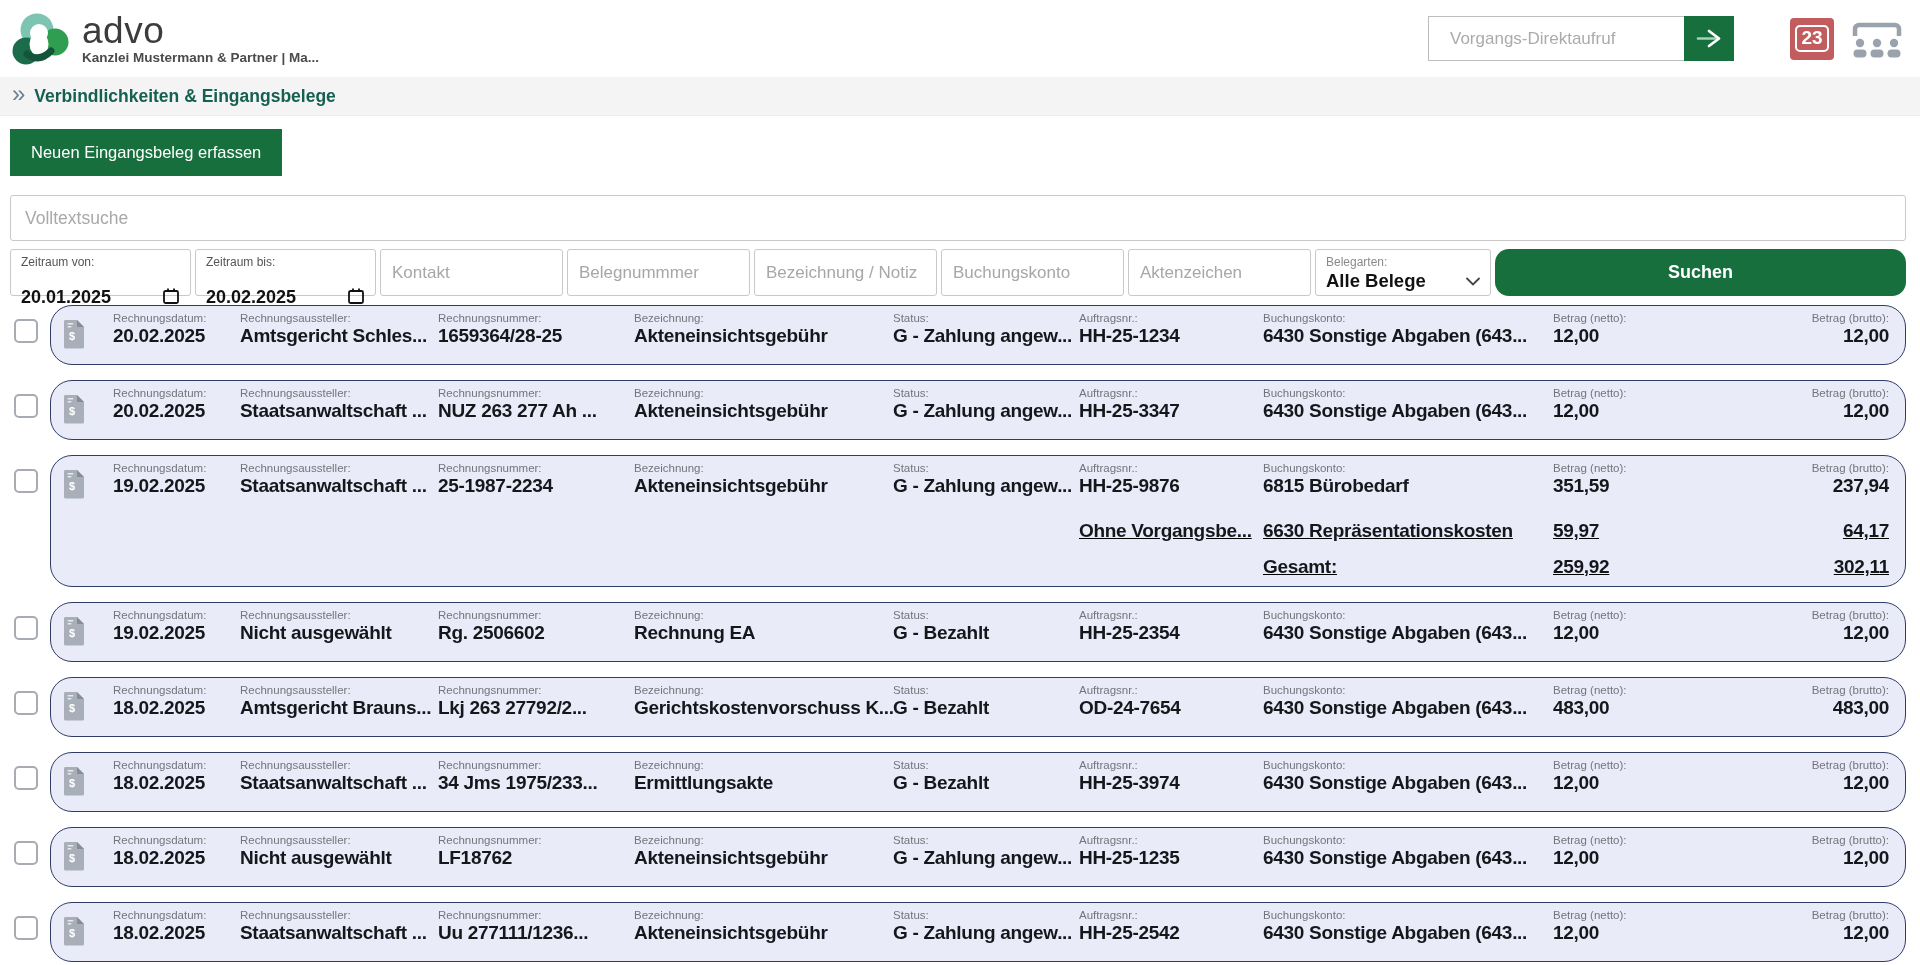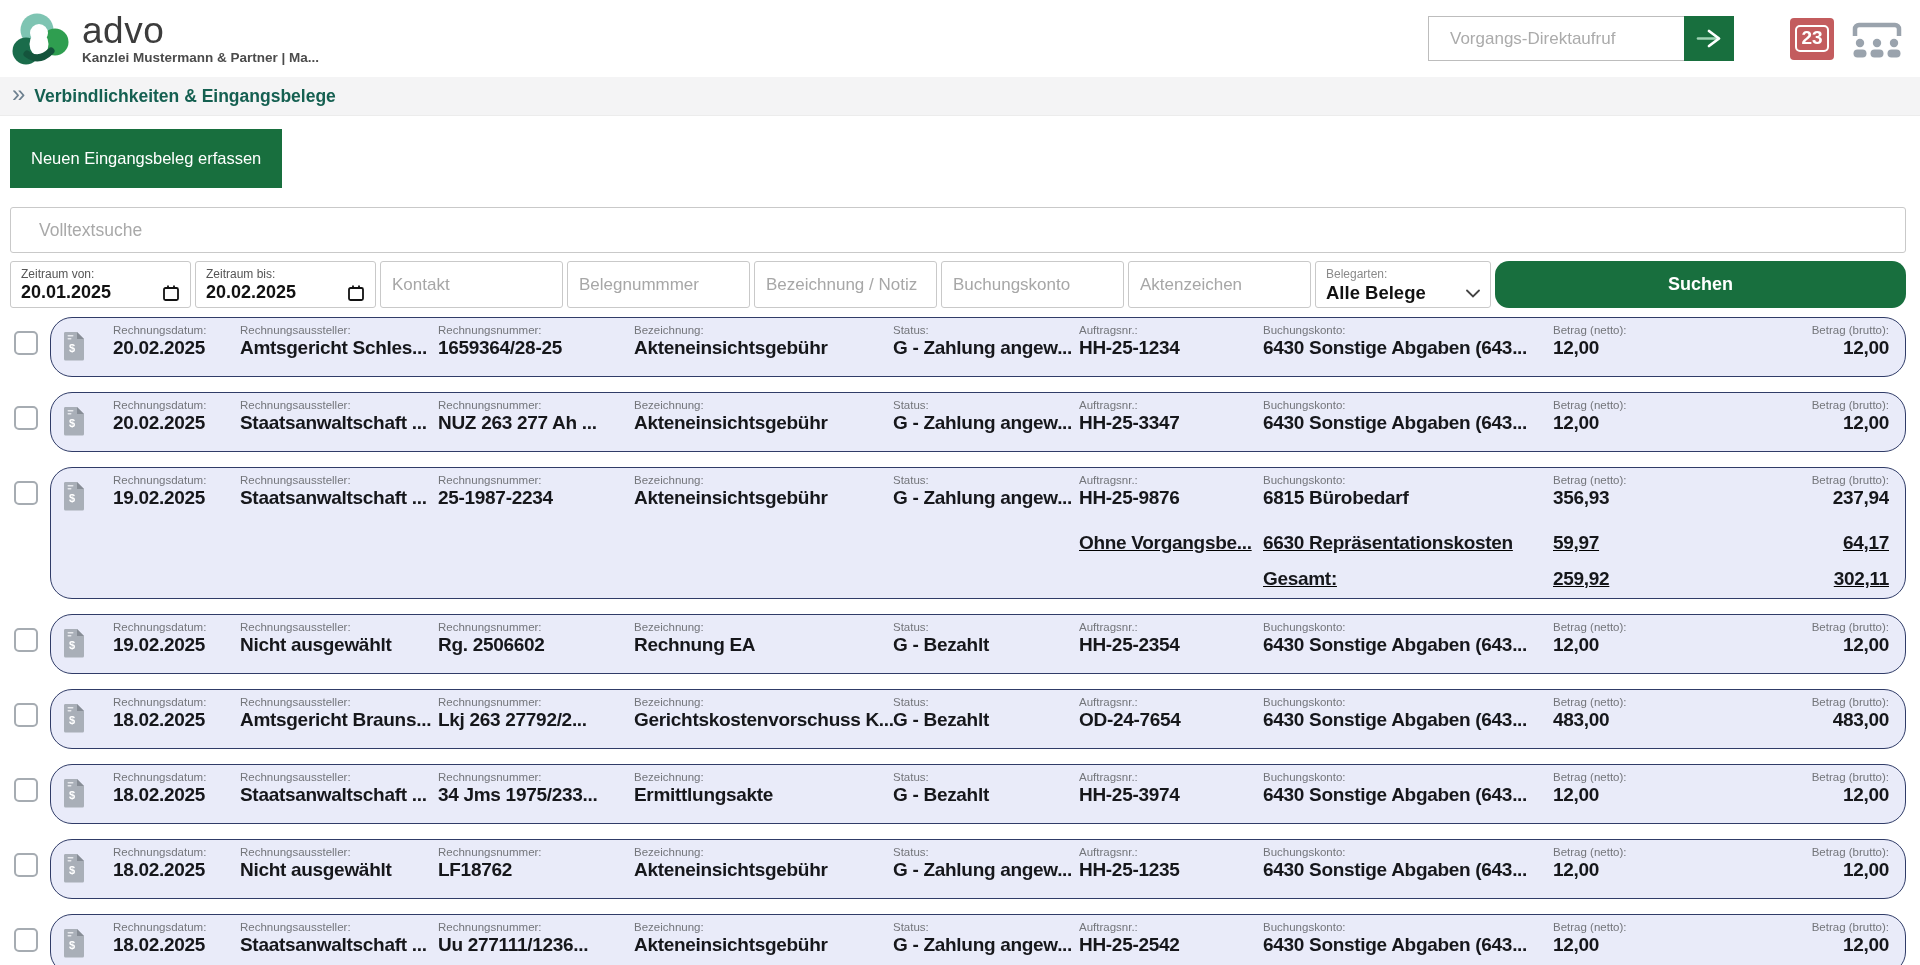--- a/index.html
+++ b/index.html
@@ -25,32 +25,32 @@
   .users-ic { margin-left:14px; cursor:pointer; }
 
   
   .breadcrumb-bar { height:39px; background:#f4f4f5; display:flex; align-items:center;
        padding-left:12px; gap:9px; border-bottom:1px solid #ececec; }
   .bc-chev { font-size:24px; color:#6e8190; line-height:20px; margin-top:-4px; }
   .bc-text { font-size:17.5px; font-weight:600; color:#156051; cursor:pointer; }
 
   
   .content { padding:13px 14px 0 10px; }
-  .btn-green { background:#186f3e; color:#fff; border:none; height:59px; padding:0 21px;
+  .btn-green { background:#186f3e; color:#fff; border:none; height:47px; padding:0 21px;
        font-size:16.5px; font-family:inherit; cursor:pointer; }
   .fulltext { margin-top:19px; width:100%; height:46px; border:1px solid #c9c9c9; border-radius:3px;
-       padding:0 28px; font-size:17.5px; font-family:inherit; color:#333; outline:none; }
+       padding:0 14px; font-size:17.5px; font-family:inherit; color:#333; outline:none; }
   .fulltext::placeholder { color:#a9a9a9; }
 
   
   .filter-row { margin-top:8px; display:flex; gap:4px; height:47px; }
   .fbox { border:1px solid #c9c9c9; border-radius:3px; background:#fff; }
   .datebox { width:181px; padding:5px 10px 0; cursor:pointer; }
   .datebox .flabel { font-size:12px; color:#555; }
-  .dval-row { display:flex; align-items:center; justify-content:space-between; margin-top:1px; }
+  .dval-row { display:flex; justify-content:space-between; margin-top:18px; }
   .dval { font-size:18px; font-weight:700; color:#111; }
   .ftext { width:183px; padding:0 11px; font-size:17px; font-family:inherit; color:#0369a1; outline:none; }
   .ftext::placeholder { color:#a7a7a7; }
   .selbox { padding:5px 10px 0; cursor:pointer; }
   .selbox .flabel { font-size:12px; color:#8a8a8a; }
   .sel-von { width:179px; } .sel-art { width:176px; }
   .sval-row { display:flex; align-items:center; justify-content:space-between; margin-top:1px; }
   .sval { font-size:18.5px; font-weight:600; color:#111; }
   .btn-suchen { flex:1; background:#186f3e; color:#fff; border:none; border-radius:14px;
        font-size:18px; font-weight:600; font-family:inherit; cursor:pointer; }
@@ -306,21 +306,21 @@
             <div class="cell c-order">
               <div class="clabel">Auftragsnr.:</div>
               <div class="cval">HH-25-9876</div>
             </div>
             <div class="cell c-account">
               <div class="clabel">Buchungskonto:</div>
               <div class="cval">6815 Bürobedarf</div>
             </div>
             <div class="cell c-net">
               <div class="clabel">Betrag (netto):</div>
-              <div class="cval">356,93</div>
+              <div class="cval">351,59</div>
             </div>
             <div class="cell c-gross">
               <div class="clabel">Betrag (brutto):</div>
               <div class="cval">237,94</div>
             </div>
           </div>
           <div class="line extra">
             <div class="spacer-left"></div>
             <div class="cell c-order">
               <div class="cval">Ohne Vorgangsbe...</div>

